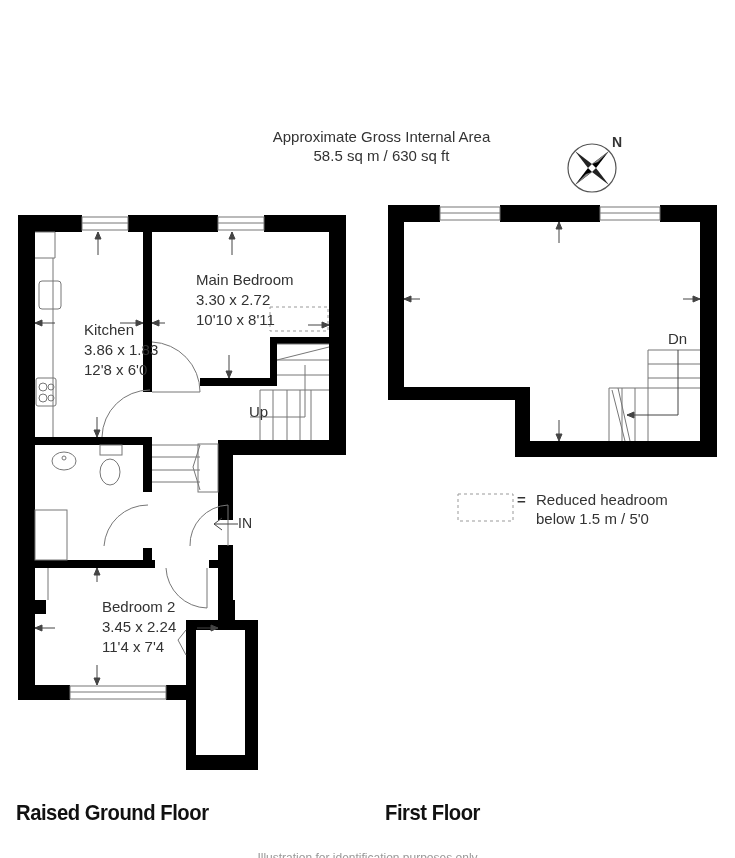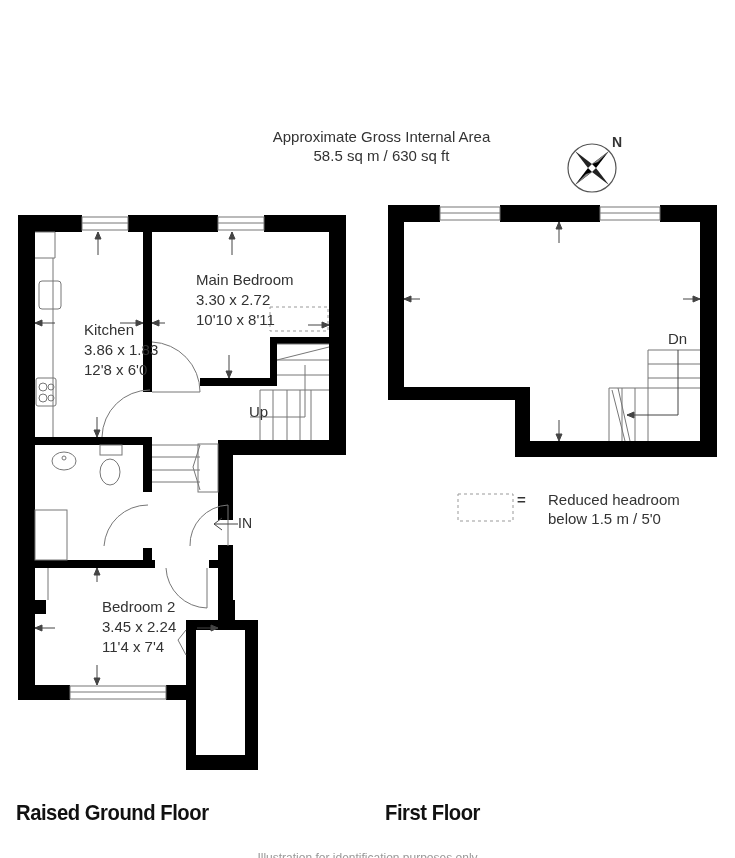--- a/index.html
+++ b/index.html
@@ -219,21 +219,21 @@
   <div>11'4 x 7'4</div>
 </div>
 <div class="abs small-label" style="left:226px; top:403px;margin-left:23px;">Up</div>
 <div class="abs small-label" style="left:238px; top:515px; font-size:14px;">IN</div>
 
 <div class="abs room-label" style="left:470px; top:288px; width:180px;">
 </div>
 <div class="abs small-label" style="left:668px; top:330px;">Dn</div>
 
 <div class="abs legend-text" style="left:517px; top:490px; font-weight:bold;">=</div>
-<div class="abs legend-text" style="left:536px; top:490px;margin-left:12px;">
+<div class="abs legend-text" style="left:536px; top:490px;">
   <div>Reduced headroom</div>
   <div>below 1.5 m / 5'0</div>
 </div>
 
 <div class="abs floor-label" style="left:16px;">Raised Ground Floor</div>
 <div class="abs floor-label" style="left:385px;">First Floor</div>
 
 <div class="abs footnote">Illustration for identification purposes only</div>
 
 </body></html>

